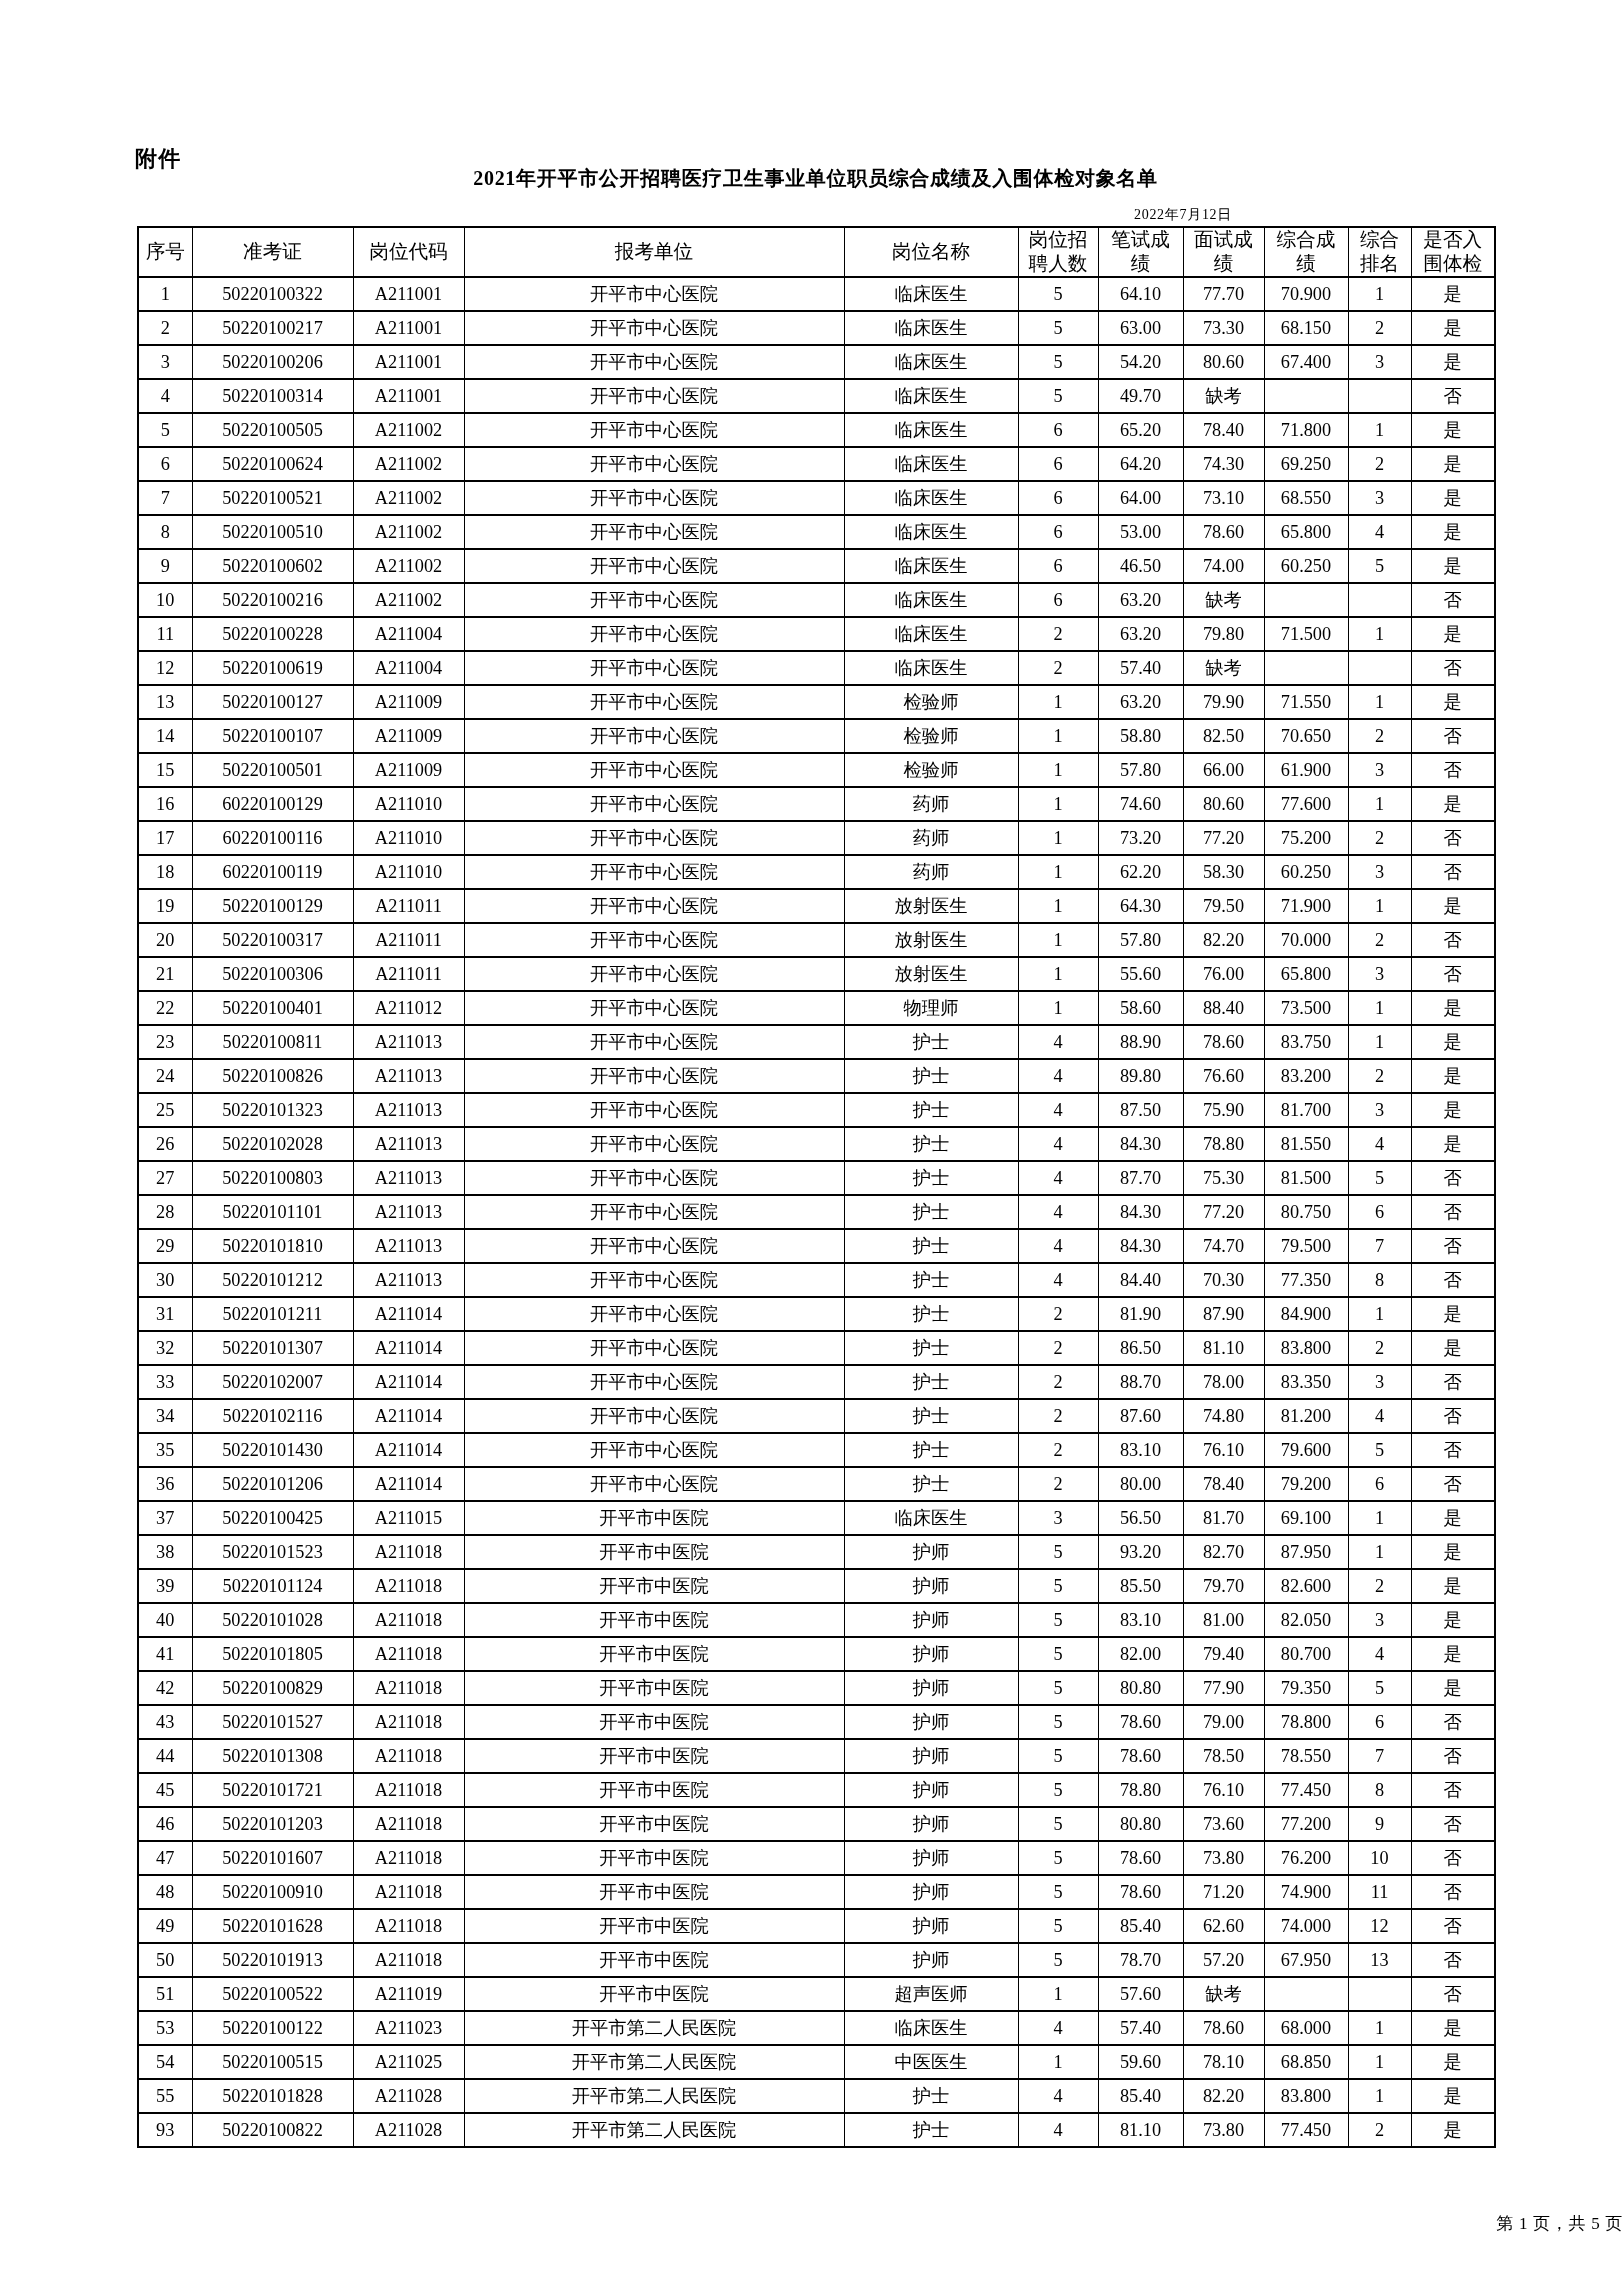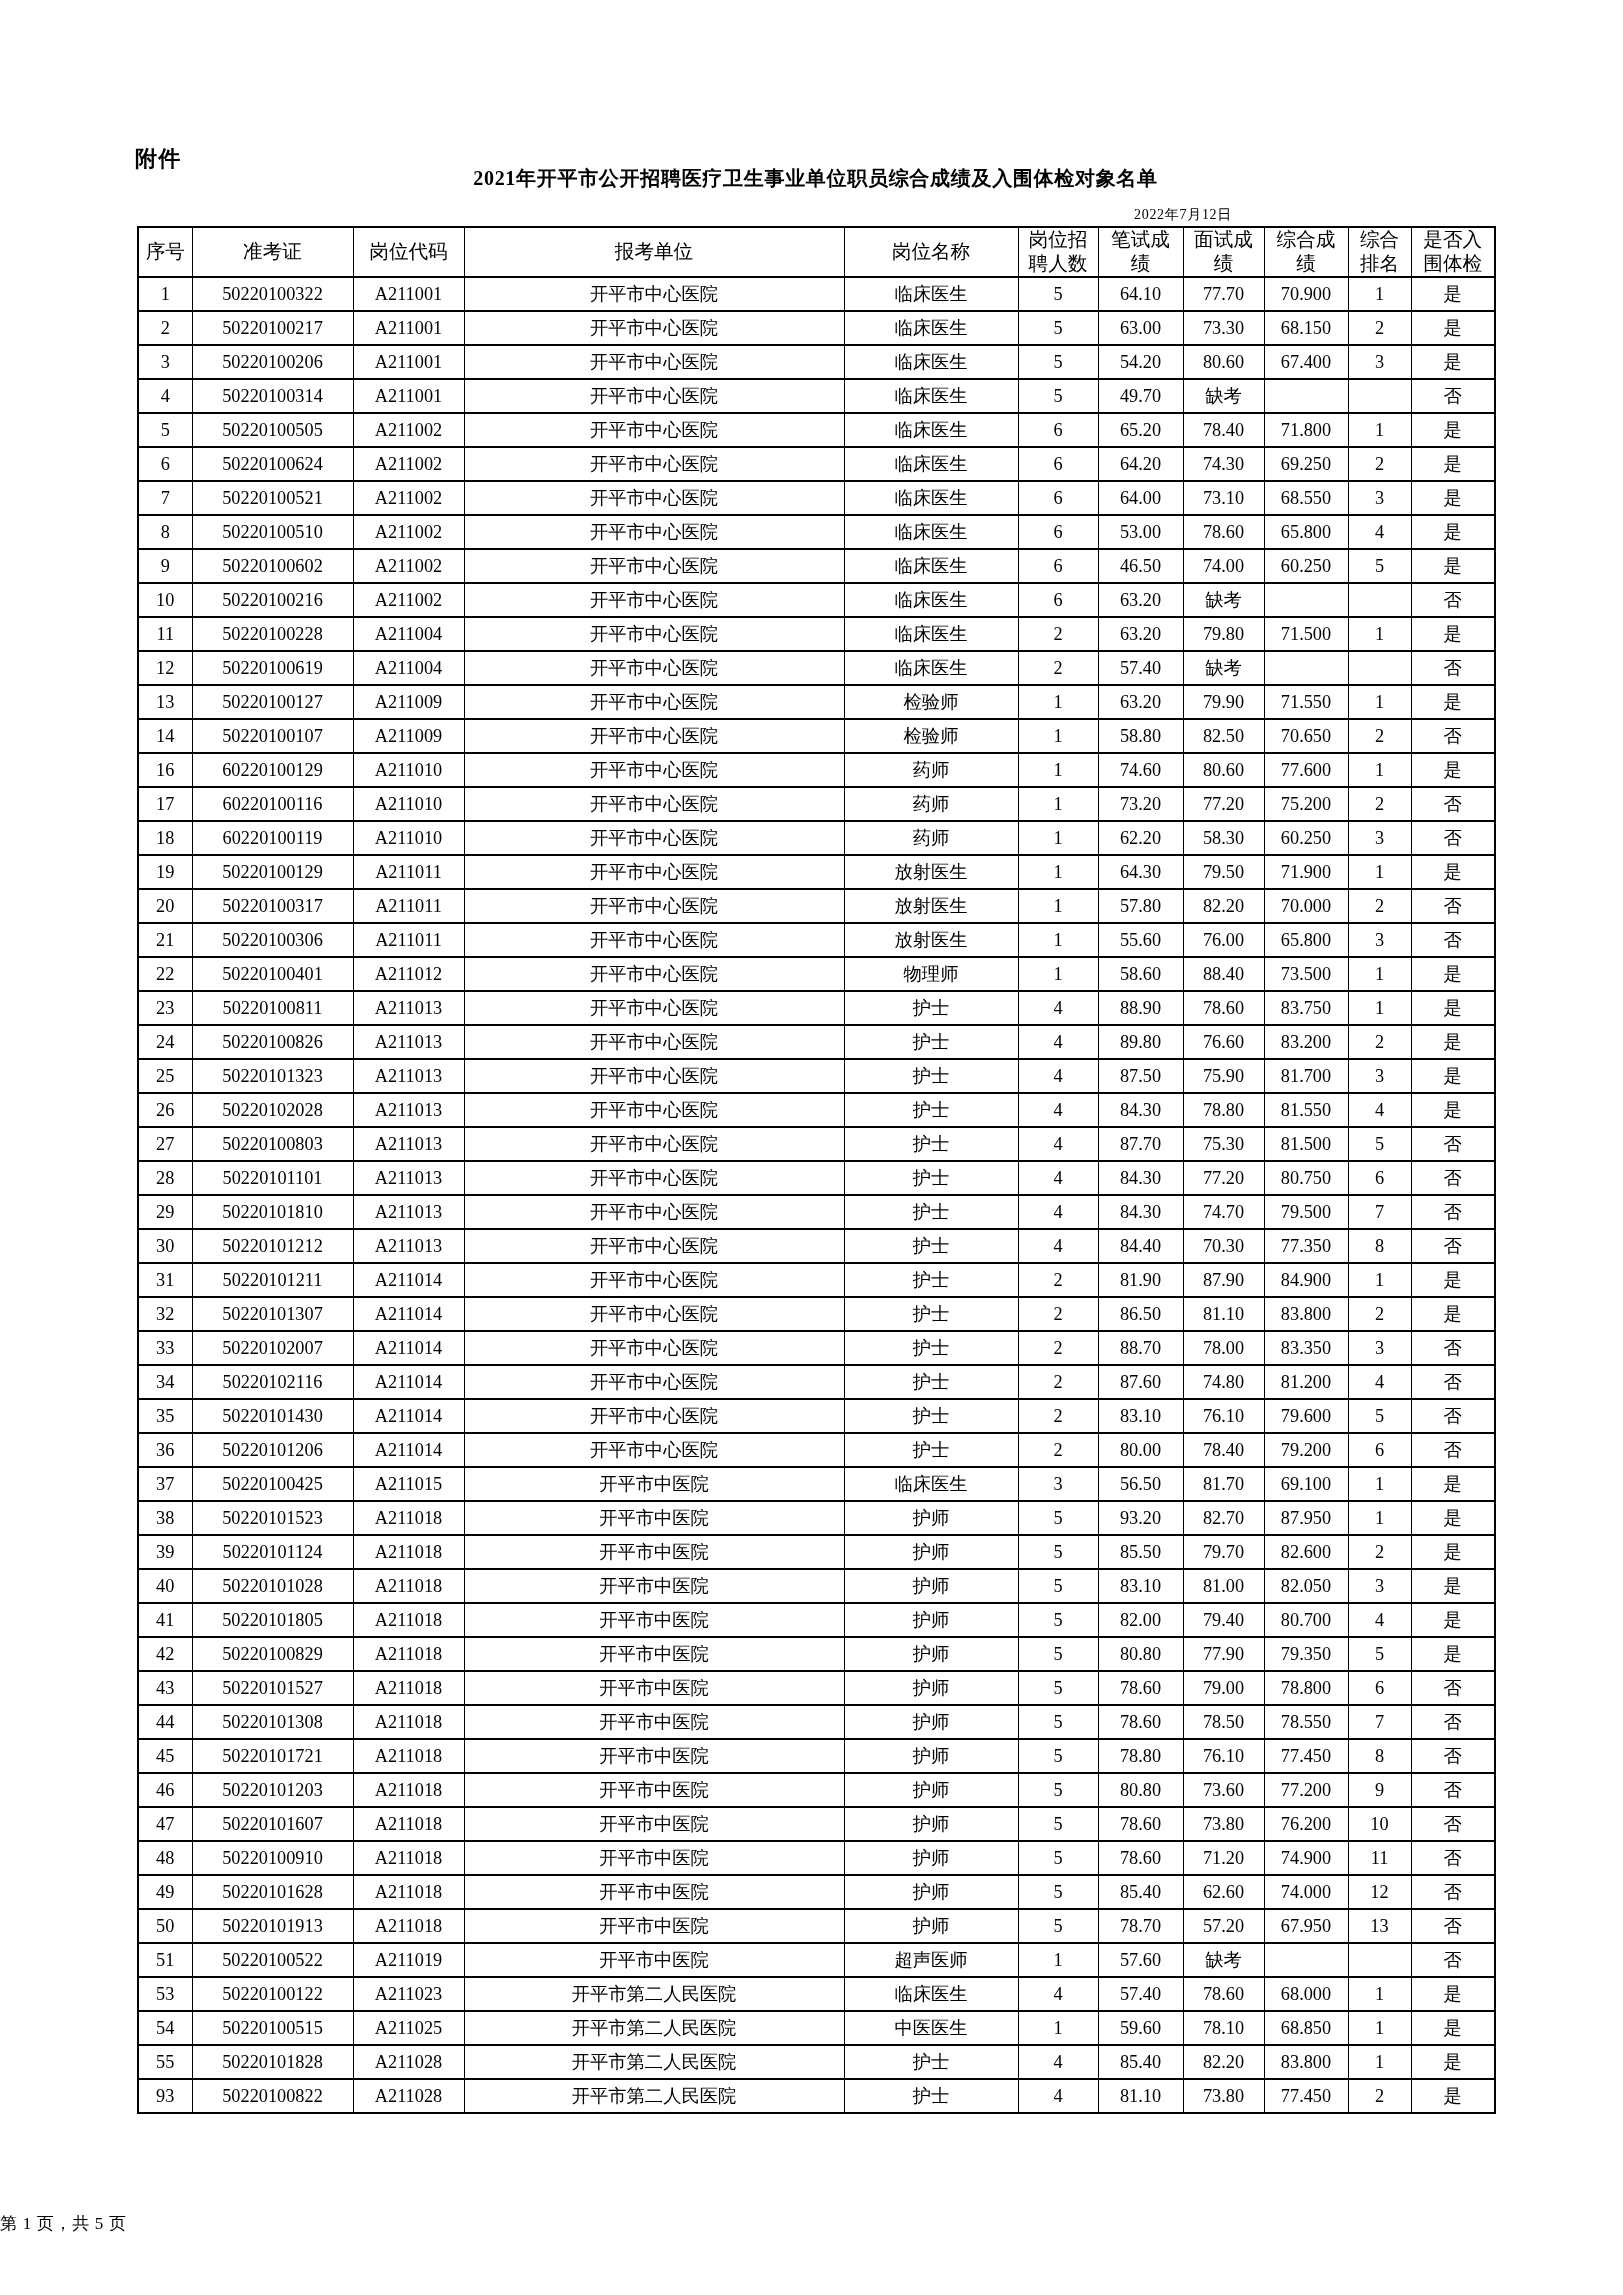--- a/index.html
+++ b/index.html
@@ -40,21 +40,21 @@
     height:48px; font-weight:normal; font-size:19.6px;
     line-height:23.6px; white-space:pre-line;
   }
   td { height:32px; font-size:18.3px; line-height:21px; white-space:nowrap; }
   col.c0{width:54px}  col.c1{width:161px} col.c2{width:111px}
   col.c3{width:380px} col.c4{width:174px} col.c5{width:80px}
   col.c6{width:85px} col.c7{width:81px} col.c8{width:84px}
   col.c9{width:63px}  col.c10{width:84px}
   .footer {
     position:absolute; left:0; top:2212px; width:100%;
-    text-align:left; font-size:17px; letter-spacing:0.7px;
+    text-align:right; font-size:17px; letter-spacing:0.7px;
   }
 </style>
 </head>
 <body>
 
 <div class="page">
   <div class="attachment">附件</div>
   <div class="title">2021年开平市公开招聘医疗卫生事业单位职员综合成绩及入围体检对象名单</div>
   <div class="date">2022年7月12日</div>
 
@@ -270,20 +270,33 @@
           <td class="c3">开平市中心医院</td>
           <td class="c4">检验师</td>
           <td class="c5">1</td>
           <td class="c6">58.80</td>
           <td class="c7">82.50</td>
           <td class="c8">70.650</td>
           <td class="c9">2</td>
           <td class="c10">否</td>
         </tr>
         <tr>
+          <td class="c0">15</td>
+          <td class="c1">50220100501</td>
+          <td class="c2">A211009</td>
+          <td class="c3">开平市中心医院</td>
+          <td class="c4">检验师</td>
+          <td class="c5">1</td>
+          <td class="c6">57.80</td>
+          <td class="c7">66.00</td>
+          <td class="c8">61.900</td>
+          <td class="c9">3</td>
+          <td class="c10">否</td>
+        </tr>
+        <tr>
           <td class="c0">16</td>
           <td class="c1">60220100129</td>
           <td class="c2">A211010</td>
           <td class="c3">开平市中心医院</td>
           <td class="c4">药师</td>
           <td class="c5">1</td>
           <td class="c6">74.60</td>
           <td class="c7">80.60</td>
           <td class="c8">77.600</td>
           <td class="c9">1</td>

